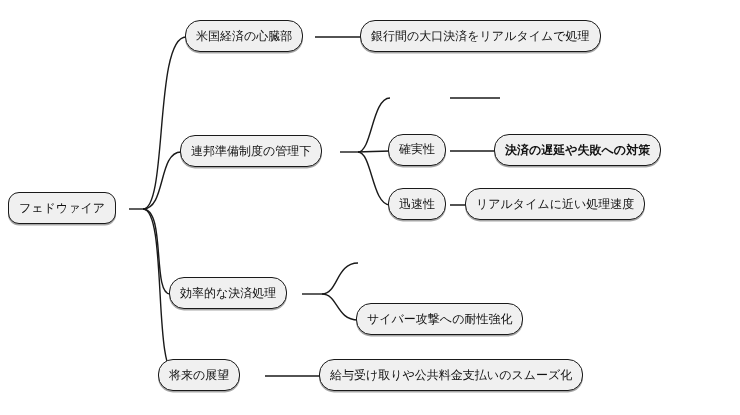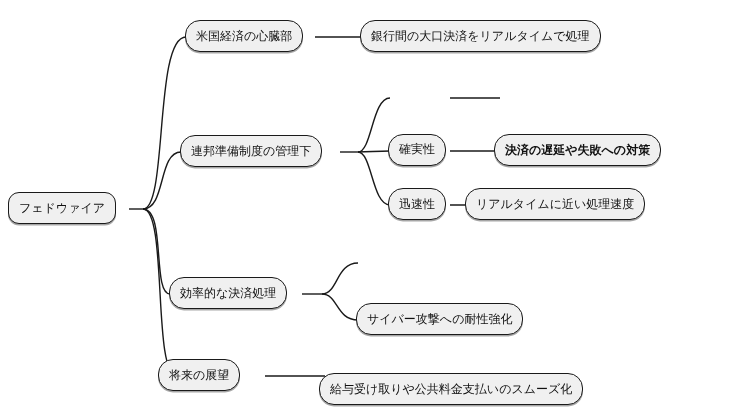--- a/index.html
+++ b/index.html
@@ -95,17 +95,17 @@
   <div class="node" style="left:169px; top:277px;">
     <span>効率的な決済処理</span>
   </div>
   <div class="node" style="left:356px; top:303px;">
     <span>サイバー攻撃への耐性強化</span>
   </div>
 
   <div class="node" style="left:158px; top:359px;">
     <span>将来の展望</span>
   </div>
-  <div class="node" style="left:319px; top:373px;text-align:right;">
+  <div class="node" style="left:319px; top:359px;text-align:right;">
     <span>給与受け取りや公共料金支払いのスムーズ化</span>
   </div>
 
 </div>
 
 </body></html>

